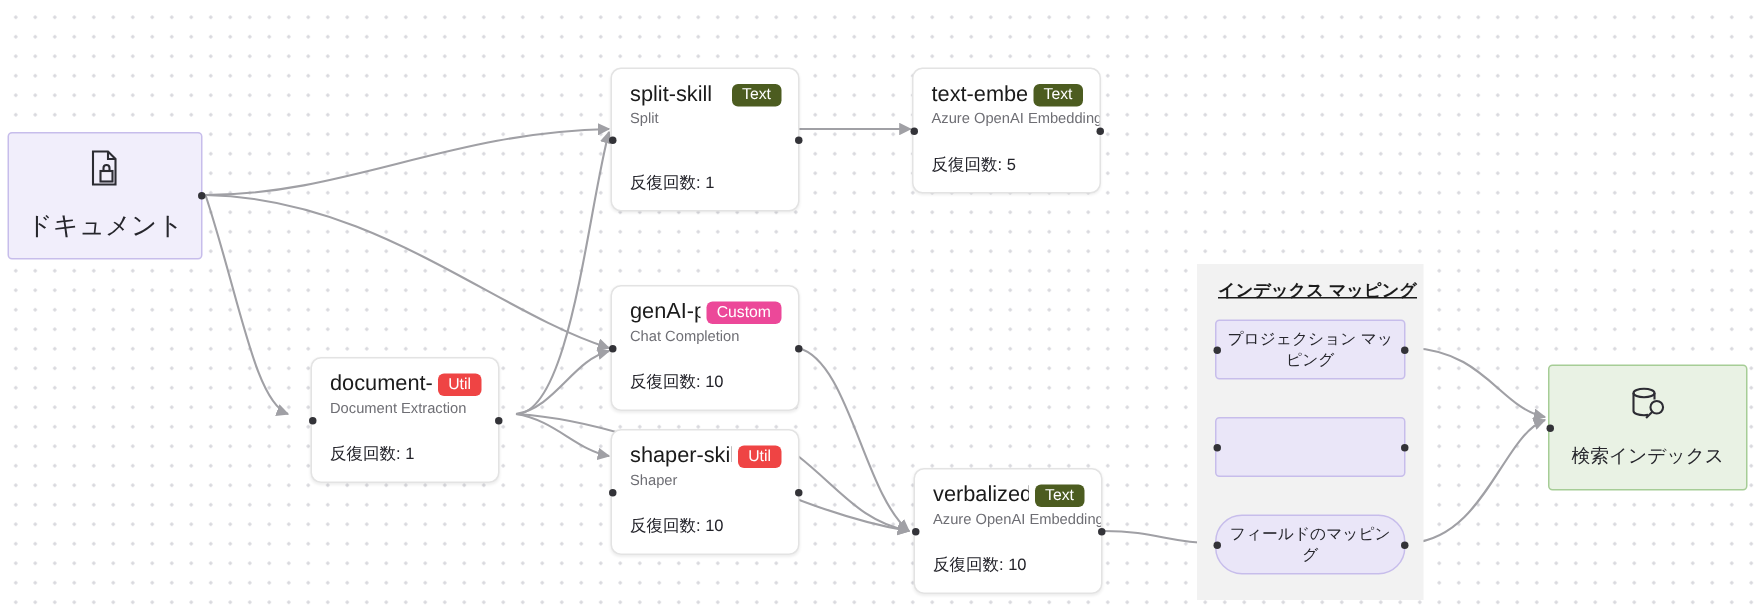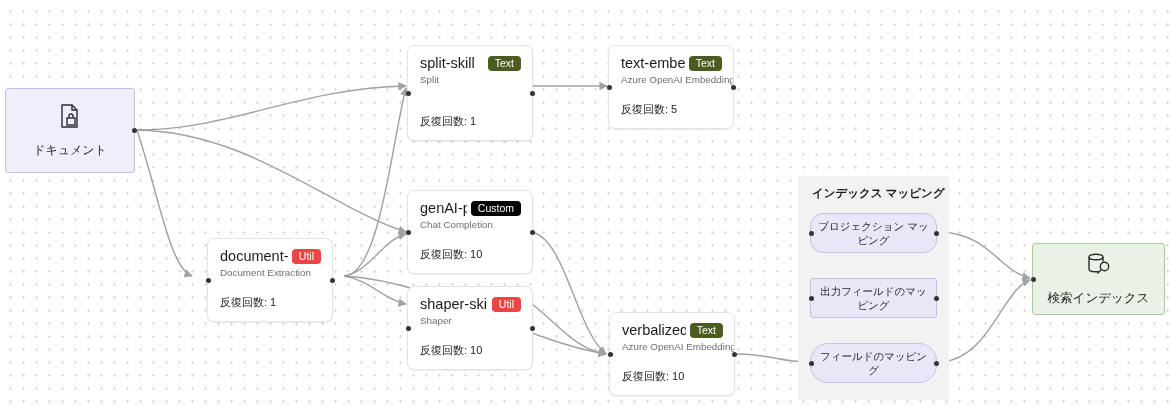--- a/index.html
+++ b/index.html
@@ -57,21 +57,21 @@
   .badge {
     font-size: 10.5px;
     color: #ffffff;
     border-radius: 4px;
     padding: 2px 7px 3px 7px;
     line-height: 1;
     white-space: nowrap;
     margin-left: 4px;
   }
   .badge.text    { background: #4c5c20; }
-  .badge.custom  { background: #000000; text-align: center; }
+  .badge.custom  { background: #ec4899; text-align: center; }
   .badge.util    { background: #ef4444; }
 
   .node-sub {
     padding: 2px 12px 0 12px;
     font-size: 9.8px;
     color: #6e6e74;
     line-height: 1.2;
     white-space: nowrap;
     overflow: hidden;
   }
@@ -106,29 +106,29 @@
     border: 1px solid #c7bdeb;
     border-radius: 3px;
     box-sizing: border-box;
     display: flex;
     flex-direction: column;
     align-items: center;
     justify-content: center;
   }
   #doc-node .doc-label {
     margin-top: 9px;
-    font-size: 12px;
+    font-size: 17px;
     color: #26262c;
   }
 
   
   #index-node {
     position: absolute;
     left: 1032px; top: 243px;
-    width: 133px; height: 72px;
+    width: 133px; height: 84px;
     background: #e9f2e4;
     border: 1px solid #a6cd96;
     border-radius: 3px;
     box-sizing: border-box;
     display: flex;
     flex-direction: column;
     align-items: center;
     justify-content: center;
   }
   #index-node .idx-label {
@@ -145,20 +145,21 @@
     background: #f2f2f2;
     box-sizing: border-box;
   }
   #map-group .group-title {
     position: absolute;
     left: 14px; top: 10px;
     font-size: 11.5px;
     font-weight: bold;
     color: #1b1b1b;
     white-space: nowrap;
+    text-decoration: underline;
   }
   .map-node {
     position: absolute;
     left: 12px;
     width: 127px;
     height: 40px;
     background: #eae6f8;
     border: 1px solid #c7bdeb;
     border-radius: 3px;
     box-sizing: border-box;
@@ -289,30 +290,29 @@
       <span class="node-title">verbalized-i...</span>
       <span class="badge text">Text</span>
     </div>
     <div class="node-sub">Azure OpenAI Embedding</div>
     <div class="node-foot">反復回数: 10</div>
   </div>
 
   <div id="map-group">
     <div class="group-title">インデックス マッピング</div>
 
-    <div class="map-node" style="top:37px;border-radius:13px;">
+    <div class="map-node" style="top:37px;">
       <span class="port left"></span>
       <span class="port right"></span>
       <span>プロジェクション マッピング</span>
     </div>
 
     <div class="map-node" style="top:102px;">
       <span class="port left"></span>
       <span class="port right"></span>
-      <span>出力フィールドのマッピング</span>
     </div>
 
     <div class="map-node" style="top:167px;border-radius:18px;">
       <span class="port left"></span>
       <span class="port right"></span>
       <span>フィールドのマッピング</span>
     </div>
   </div>
 
   <div id="index-node">

